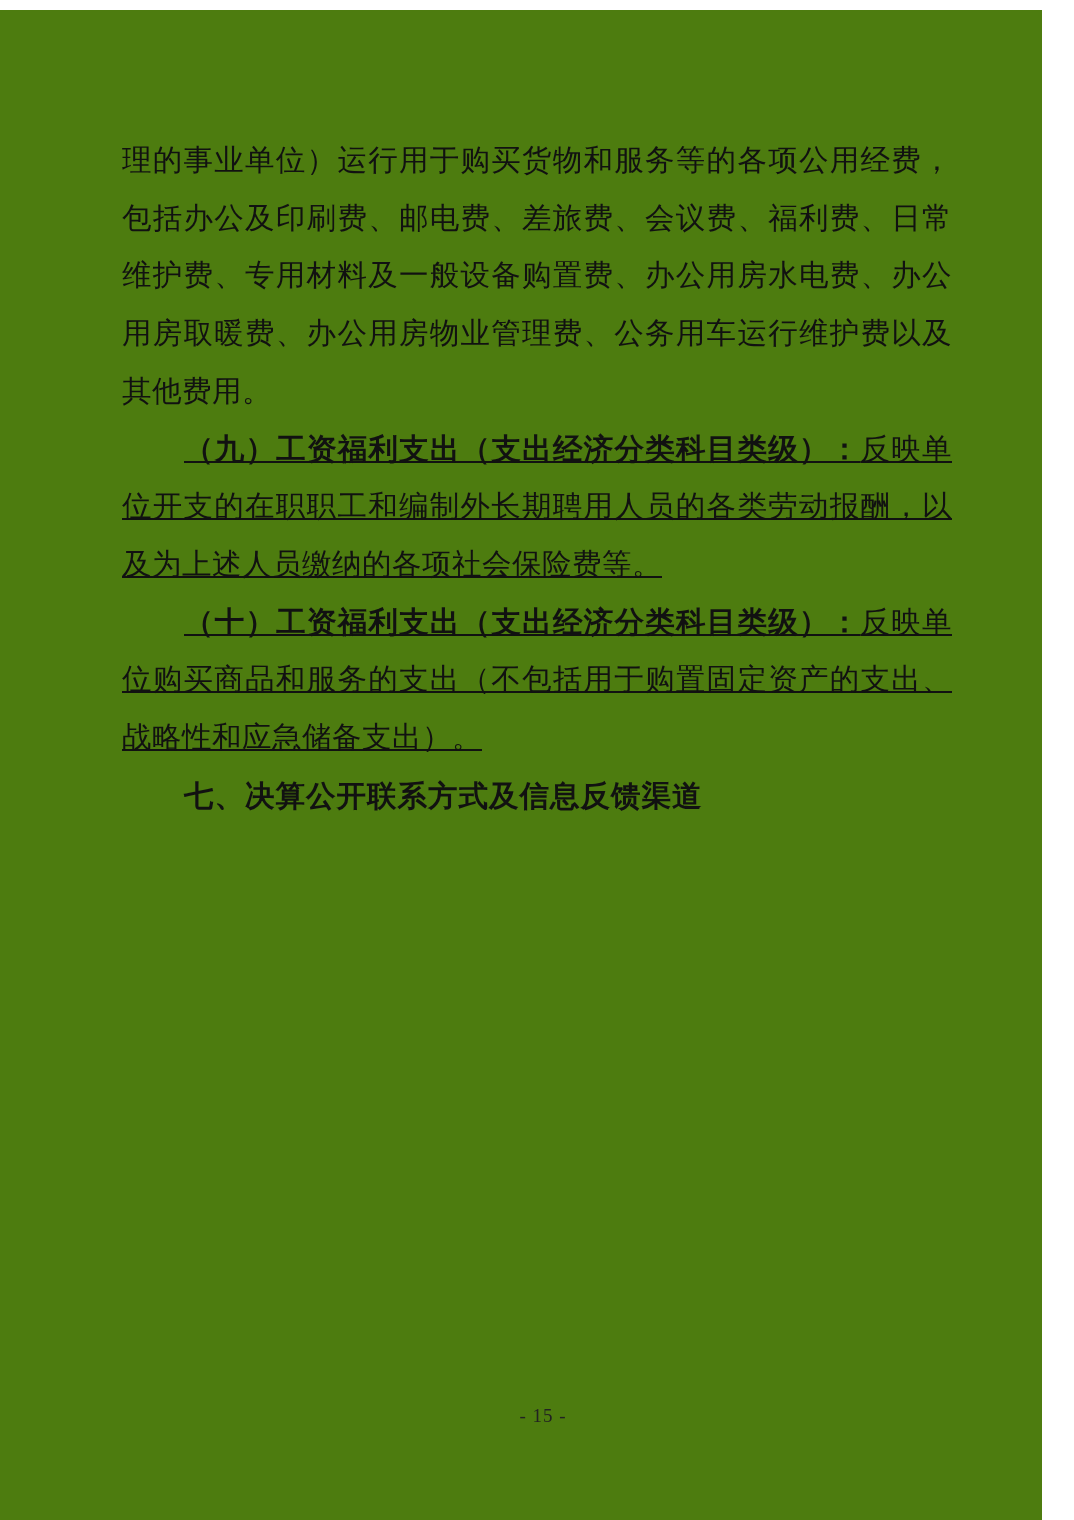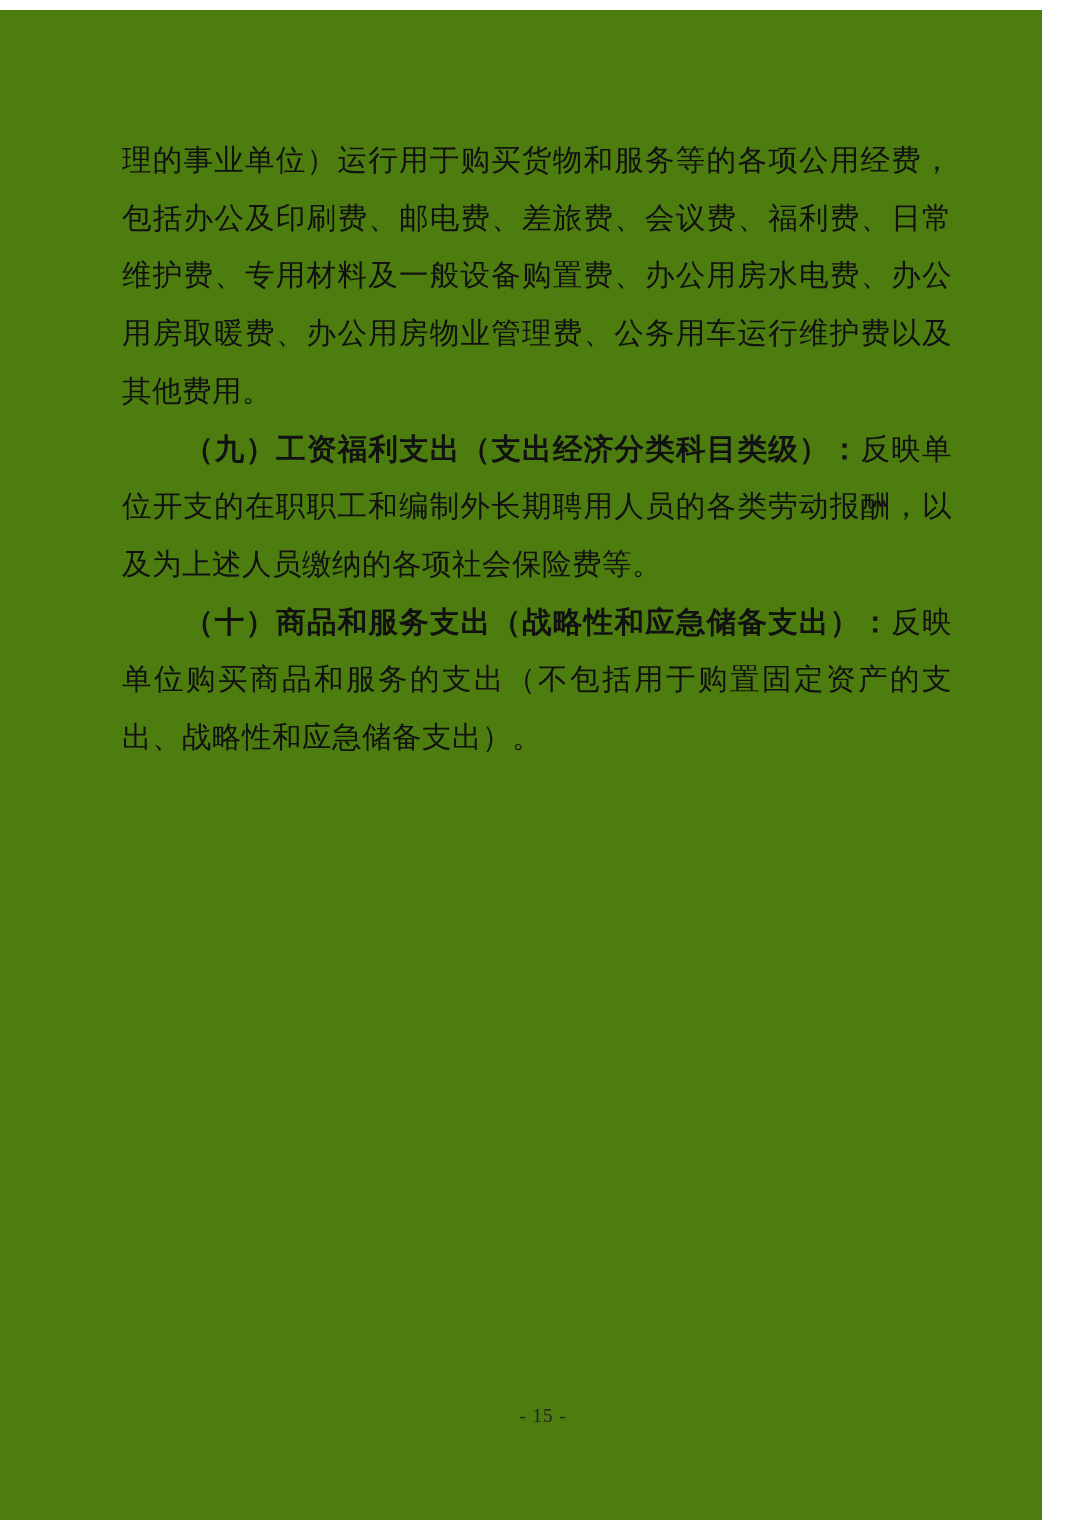--- a/index.html
+++ b/index.html
@@ -27,20 +27,21 @@
     font-size: 29.5px;
     line-height: 57.7px;
     text-align: justify;
     letter-spacing: 0.5px;
   }
   p.body-para {
     margin: 0;
   }
   p.indent {
     text-indent: 62px;
+    text-decoration: underline;
   }
   .lead-bold {
     font-weight: bold;
   }
   .section-heading {
     font-family: "Liberation Sans", "DejaVu Sans", sans-serif;
     font-weight: bold;
     text-indent: 62px;
     text-align: left;
     letter-spacing: 1px;
@@ -63,22 +64,23 @@
 <body>
 
 <div class="page">
 
   <div class="content">
 
     <p class="body-para">理的事业单位）运行用于购买货物和服务等的各项公用经费，包括办公及印刷费、邮电费、差旅费、会议费、福利费、日常维护费、专用材料及一般设备购置费、办公用房水电费、办公用房取暖费、办公用房物业管理费、公务用车运行维护费以及其他费用。</p>
 
     <p class="body-para indent"><span class="lead-bold">（九）工资福利支出（支出经济分类科目类级）：</span><span>反映单位开支的在职职工和编制外长期聘用人员的各类劳动报酬，以及为上述人员缴纳的各项社会保险费等。</span></p>
 
-    <p class="body-para indent"><span class="lead-bold">（十）商品和服务支出（战略性和应急储备支出）：</span><span>反映单位购买商品和服务的支出（不包括用于购置固定资产的支出、战略性和应急储备支出）。</span></p>
+    <p class="body-para indent"><span class="lead-bold">（十）工资福利支出（支出经济分类科目类级）：</span><span>反映单位购买商品和服务的支出（不包括用于购置固定资产的支出、战略性和应急储备支出）。</span></p>
 
 
+    <p class="body-para section-heading">七、决算公开联系方式及信息反馈渠道</p>
 
 
   </div>
 
   <div class="footer">- 15 -</div>
 
 </div>
 
 </body></html>

